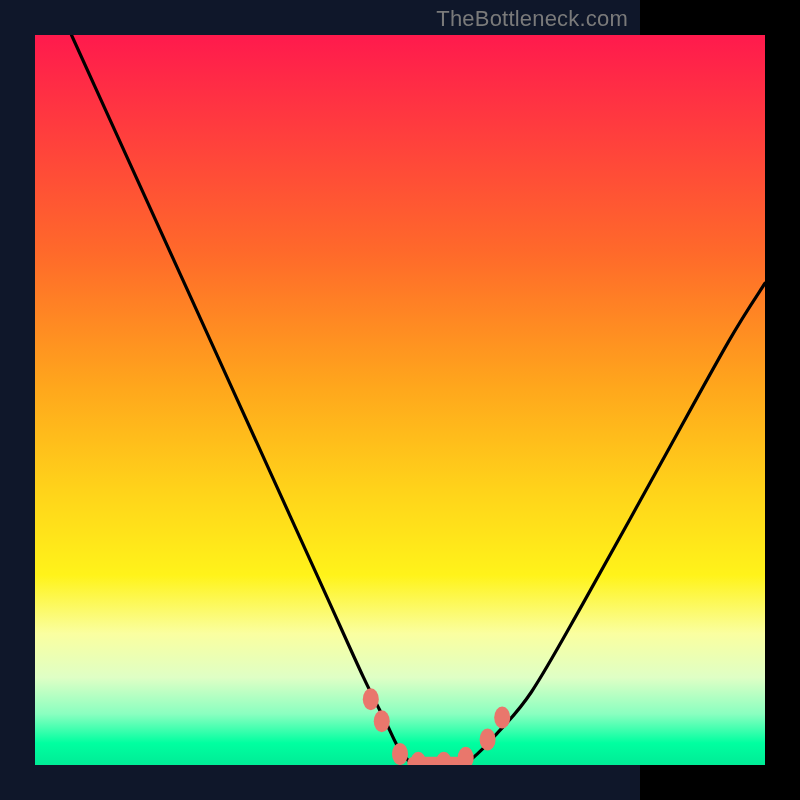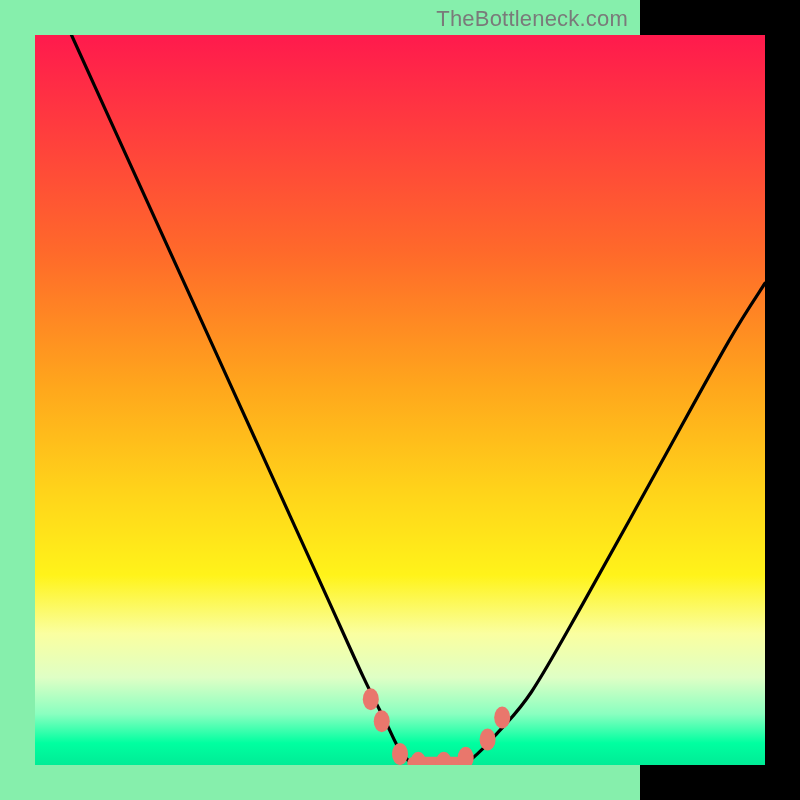--- a/index.html
+++ b/index.html
@@ -10,21 +10,21 @@
     background: #000;
     overflow: hidden;
     font-family: Arial, Helvetica, sans-serif;
   }
   .frame {
     position: absolute;
     left: 0;
     top: 0;
     width: 640px;
     height: 800px;
-    background: #86efac;
+    background: #0f172a;
   }
   .plot {
     position: absolute;
     left: 35px;
     top: 35px;
     width: 730px;
     height: 730px;
     
     background: linear-gradient(
       to bottom,

